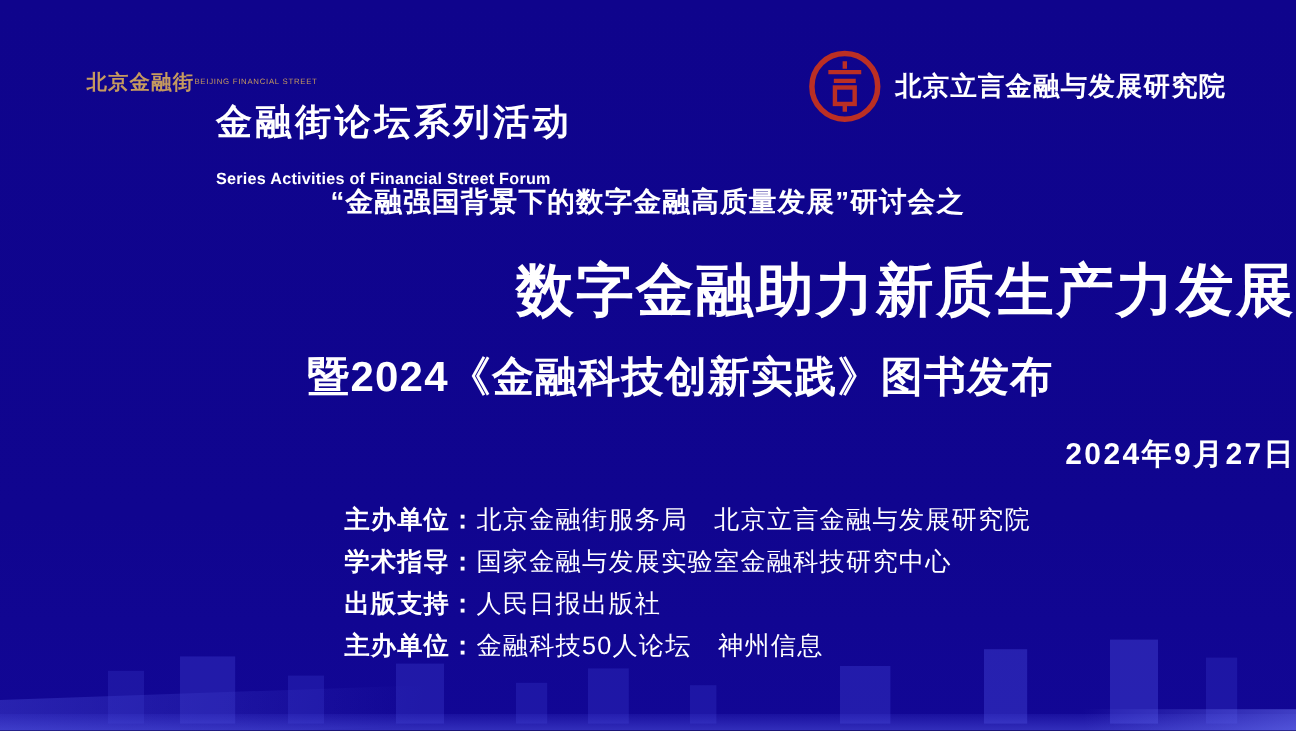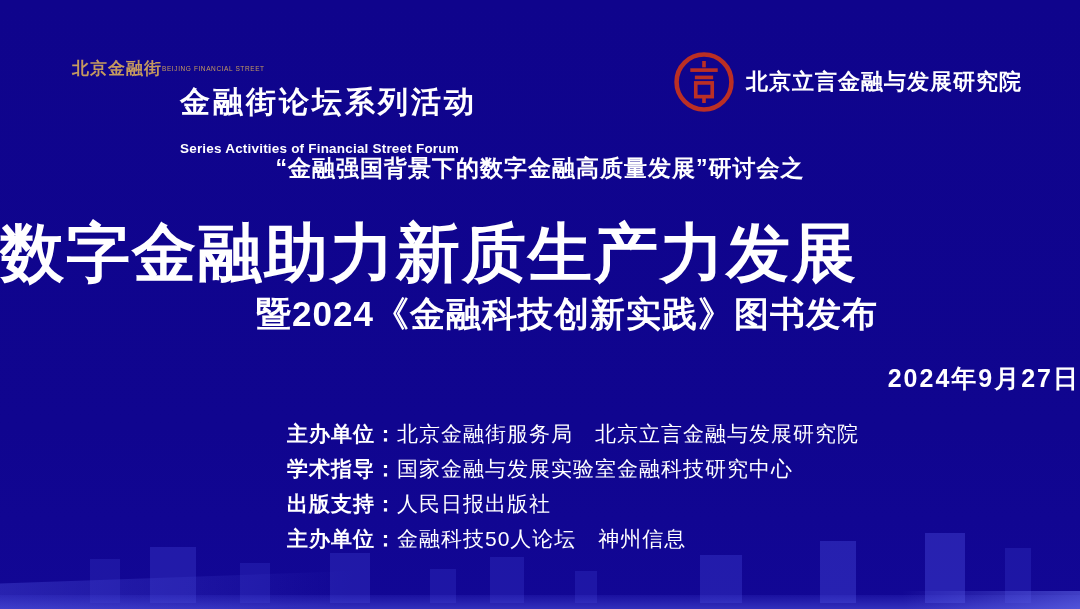--- a/index.html
+++ b/index.html
@@ -14,28 +14,28 @@
   }
   
   .header-left{position:absolute;left:72px;top:42px;display:flex;align-items:flex-start;}
   .fs-logo-col{width:96px;display:flex;flex-direction:row;align-items:center;}
   .fs-emblem{width:48px;height:50px;}
   .fs-cn{font-size:17px;font-weight:bold;color:#c59a5f;letter-spacing:1px;margin-top:2px;white-space:nowrap;font-family:"DejaVu Serif",serif;}
   .fs-en{font-size:6.5px;color:#c59a5f;letter-spacing:0.6px;margin-top:2px;white-space:nowrap;}
   .series-col{margin-left:12px;padding-top:18px;}
   .series-cn{font-size:30px;font-weight:bold;letter-spacing:3px;white-space:nowrap;margin-top:22px;}
   .series-en{font-size:13.5px;font-weight:600;margin-top:18px;letter-spacing:0.2px;white-space:nowrap;}
-  .header-right{position:absolute;right:58px;top:50px;display:flex;align-items:center;}
+  .header-right{position:absolute;right:58px;top:40px;display:flex;align-items:center;}
   .liyan-seal{width:64px;height:64px;flex:0 0 auto;}
   .liyan-col{margin-left:10px;}
   .liyan-cn{font-size:22px;font-weight:bold;letter-spacing:1px;white-space:nowrap;}
   .liyan-en{font-size:9px;font-weight:bold;color:#c2372a;margin-top:3px;letter-spacing:0.4px;white-space:nowrap;font-family:"Liberation Serif",serif;}
   
   .t-line1{position:absolute;top:153px;left:0;width:100%;text-align:center;font-size:23px;font-weight:bold;letter-spacing:1px;}
-  .t-line2{position:absolute;top:210px;left:0;width:100%;text-align:left;font-size:64px;font-weight:bold;font-family:"DejaVu Serif","Liberation Serif",serif;letter-spacing:2px;}
+  .t-line2{position:absolute;top:210px;left:0;width:100%;text-align:right;font-size:48px;font-weight:bold;font-family:"DejaVu Serif","Liberation Serif",serif;letter-spacing:2px;}
   .t-line3{position:absolute;top:291px;left:0;width:100%;text-align:center;font-size:35px;font-weight:bold;letter-spacing:1px;padding-left:27px;}
   .t-date{position:absolute;top:362px;left:0;width:100%;text-align:right;font-size:25px;font-weight:bold;letter-spacing:2px;}
   
   .credits{position:absolute;left:287px;top:416px;}
   .credit-row{font-size:21px;line-height:35px;white-space:nowrap;}
   .credit-label{font-weight:bold;letter-spacing:1px;}
   .credit-value{font-weight:500;letter-spacing:1px;}
   
   .skyline{position:absolute;left:0;bottom:0;width:100%;height:90px;pointer-events:none;}
   .bldg{position:absolute;bottom:6px;background:rgba(58,58,205,0.30);}

